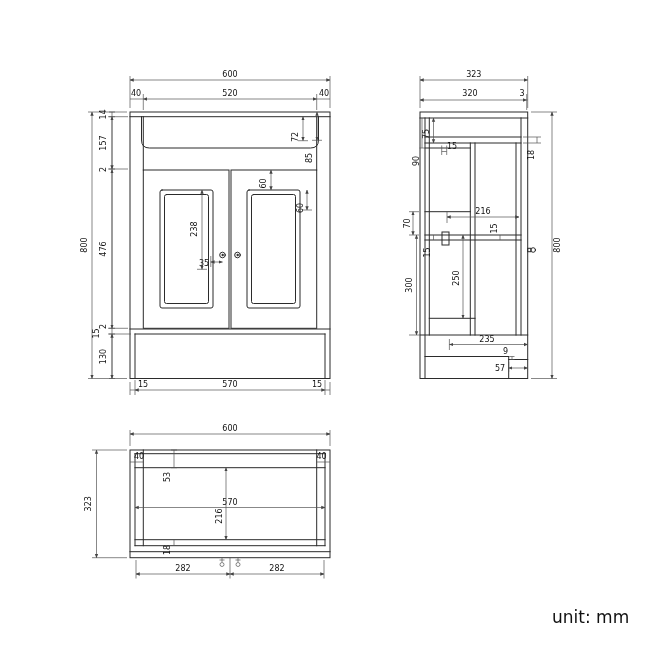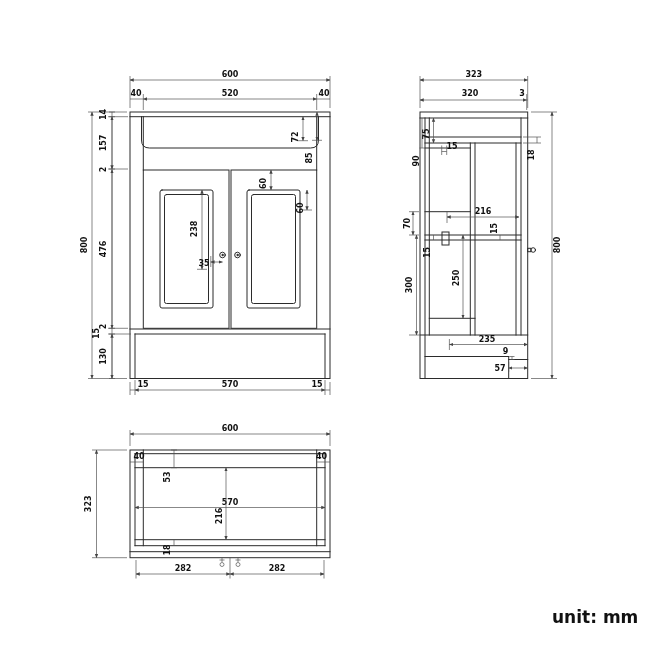--- a/index.html
+++ b/index.html
@@ -1,16 +1,16 @@
 <!DOCTYPE html>
 <html><head>
 <meta charset="utf-8">
 <style>
   html,body{margin:0;padding:0;background:#ffffff;}
-  .page{position:relative;width:650px;height:650px;background:#fff;overflow:hidden;font-weight:bold;}
+  .page{position:relative;width:650px;height:650px;background:#fff;overflow:hidden;}
   svg{font-family:"DejaVu Sans", sans-serif;}
   .obj{stroke:#2b2b2b;stroke-width:1;fill:none;stroke-linecap:square;}
   .dim{stroke:#555;stroke-width:0.7;fill:none;}
   .tick{stroke:#555;stroke-width:0.7;}
   text{fill:#111;font-size:8px;stroke:none;}
   text.unit{font-size:17px;fill:#111;}
 </style>
 </head>
 <body>
 

